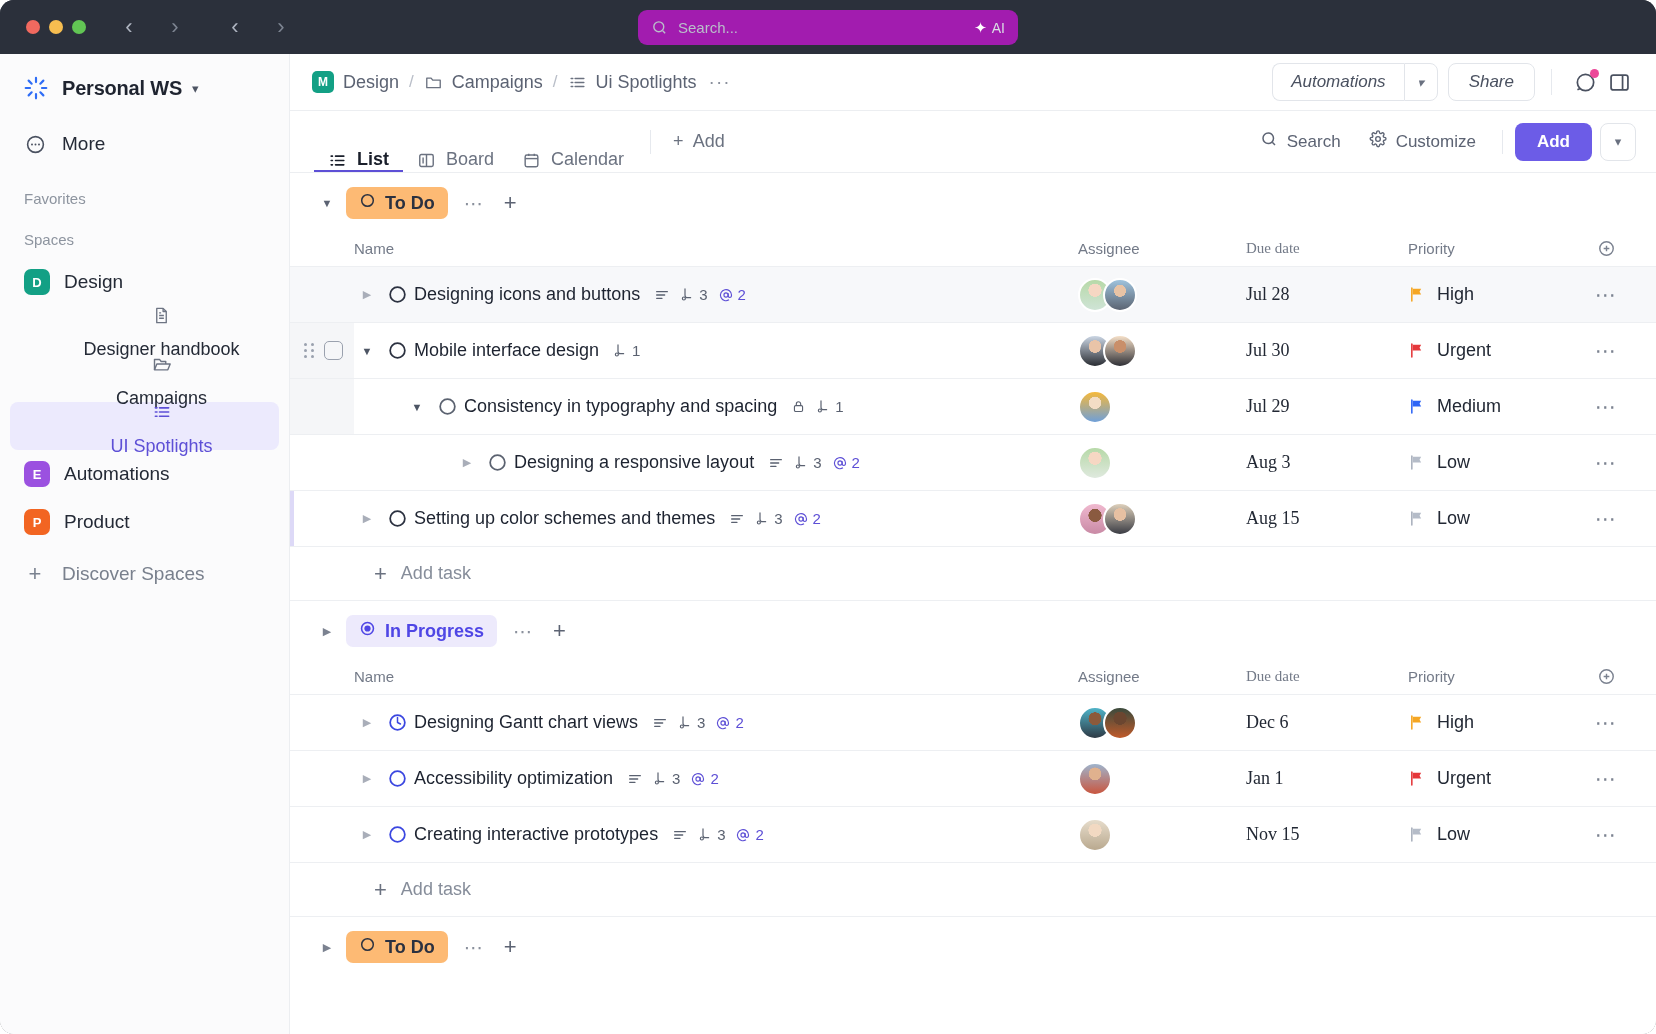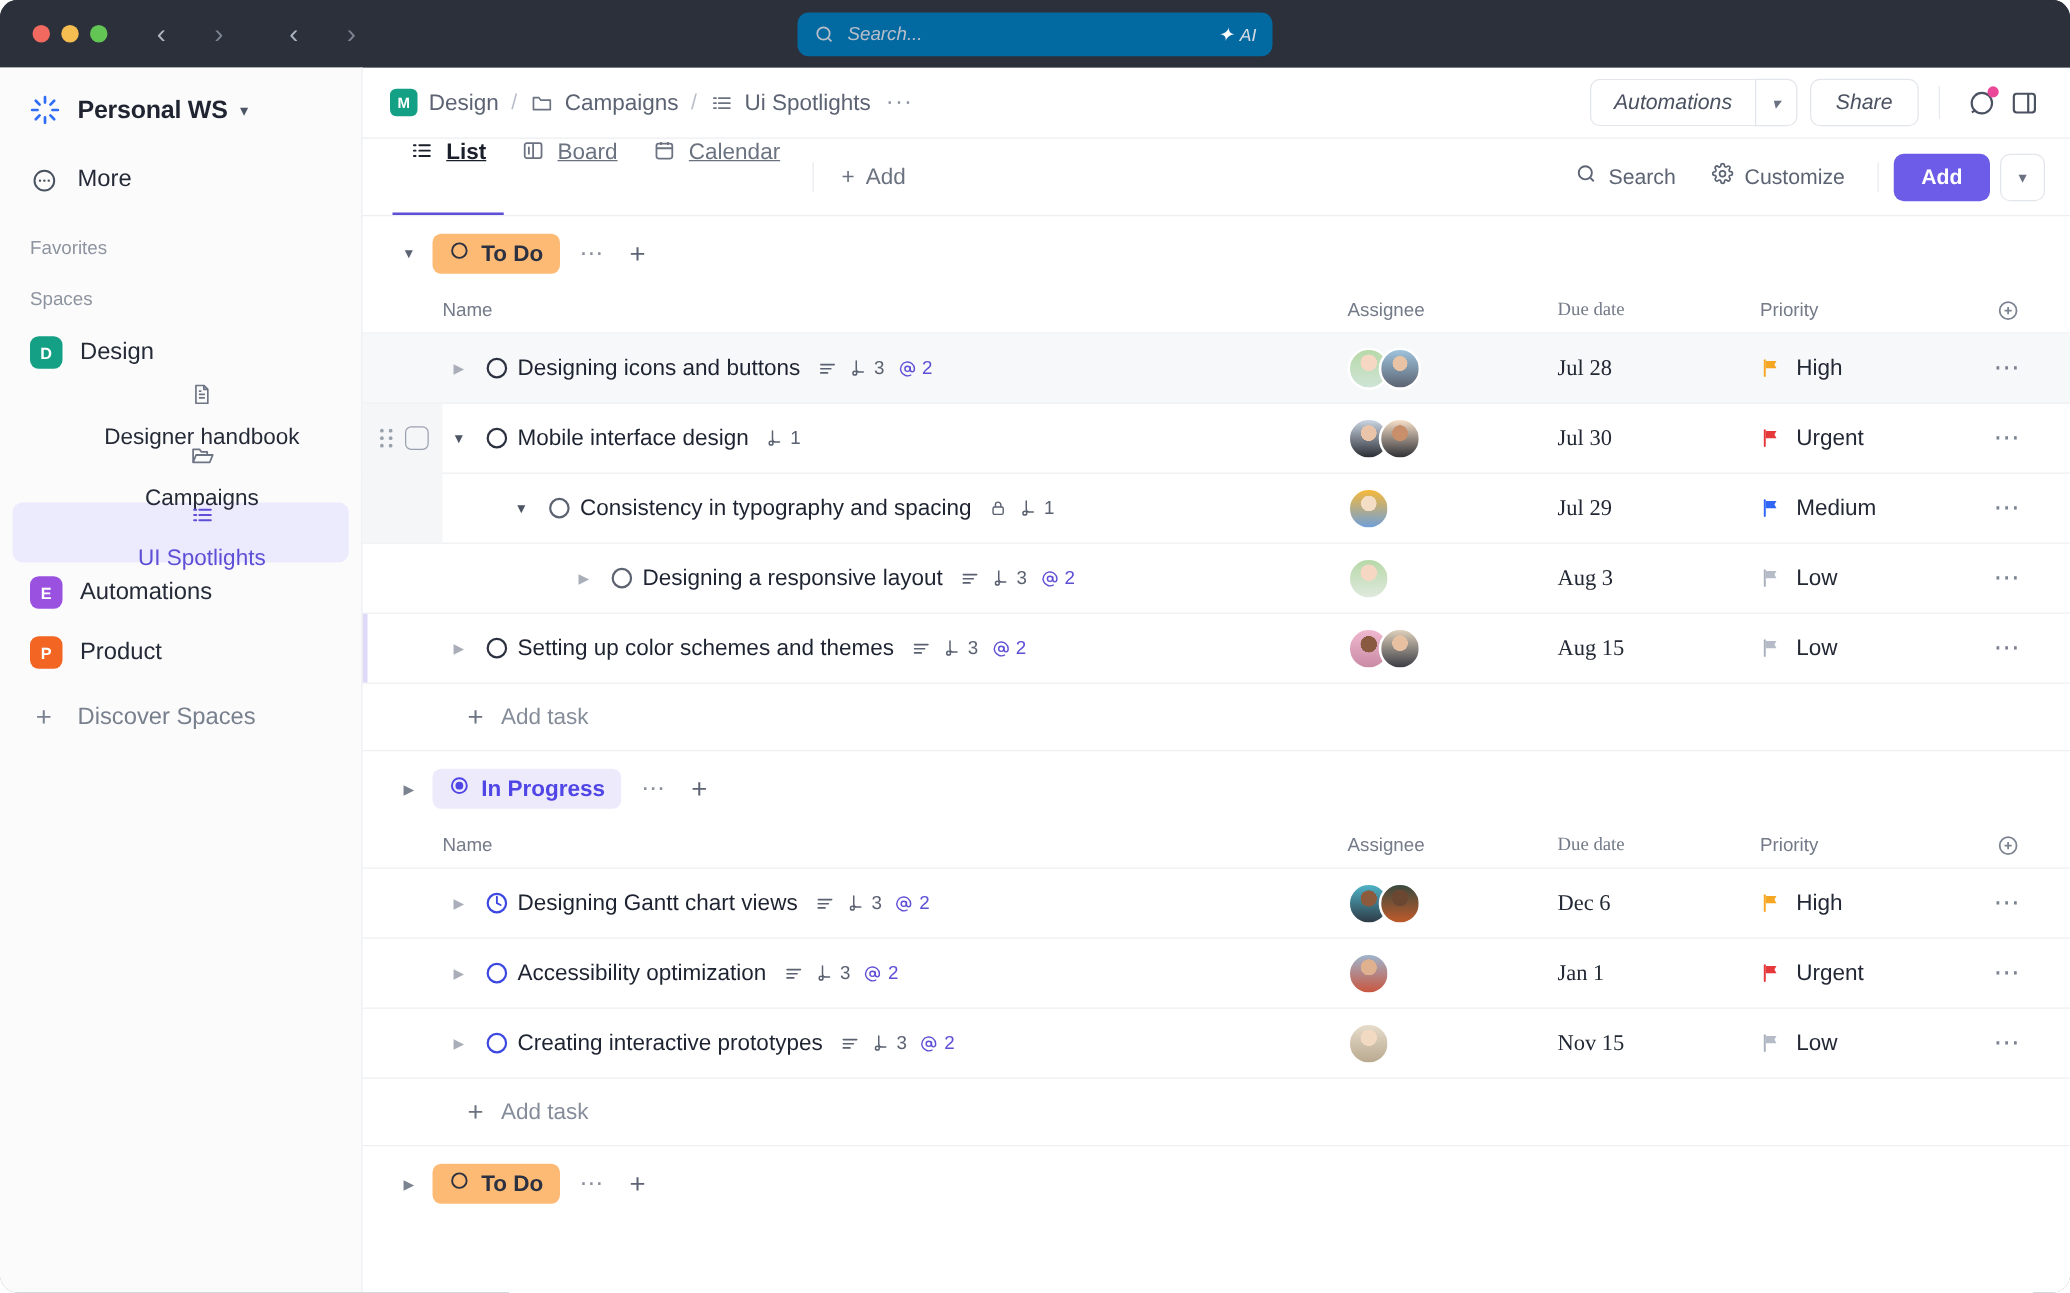--- a/index.html
+++ b/index.html
@@ -36,25 +36,24 @@
   .chev {
     width: 30px; height: 30px;
     display: flex; align-items: center; justify-content: center;
     color: #aeb4c0; font-size: 22px; line-height: 1;
   }
   .chev.dim { color: #7d8491; }
   .searchwrap {
     position: absolute; left: 50%; transform: translateX(-50%);
     top: 10px;
     width: 380px; height: 35px;
-    background: #0369a1;
+    background: #a21caf;
     border-radius: 9px;
     display: flex; align-items: center;
     padding: 0 13px;
-    font-style: italic;
   }
   .searchwrap .si { color: #b9bfca; display: flex; margin-right: 10px; }
   .searchwrap .stext { color: #b9bfca; font-size: 15px; flex: 1; }
   .ai-chip { display: flex; align-items: center; gap: 5px; color: #d9dde4; font-size: 14px; }
   .ai-spark { color: #ffffff; font-size: 15px; }
 
   
   .body { display: flex; height: 980px; background: #fff; }
 
   
@@ -152,25 +151,24 @@
   .notif-dot { position: absolute; top: 4px; right: 3px; width: 9px; height: 9px; border-radius: 50%; background: #ec4899; }
 
   .viewbar {
     height: 62px; flex: 0 0 62px;
     display: flex; align-items: center;
     padding: 0 20px 0 24px;
     border-bottom: 1px solid #eceef1;
   }
   .views { display: flex; align-items: center; height: 100%; }
   .view-tab {
-    display: flex; align-items: flex-start; gap: 10px;
+    display: flex; align-items: flex-end; gap: 10px;
     height: 100%; padding: 0 14px;
     font-size: 18px; color: #6b7280;
     border-bottom: 2.5px solid transparent;
-    text-decoration: underline;
   }
   .view-tab .vi { display: flex; color: #6b7280; }
   .view-tab.active { color: #1a1f2b; font-weight: 700; border-bottom-color: #5d4fd6; }
   .view-tab.active .vi { color: #1a1f2b; }
   .vsep { width: 1px; height: 24px; background: #e6e9ee; margin: 0 12px; }
   .addview { display: flex; align-items: center; gap: 9px; font-size: 18px; color: #6b7280; padding: 0 10px; }
   .viewbar-right { margin-left: auto; display: flex; align-items: center; gap: 0; }
   .tool { display: flex; align-items: center; gap: 9px; font-size: 17px; color: #5c6373; padding: 0 14px; }
   .addbtn {
     background: #6c5ce7; color: #fff; font-size: 17px; font-weight: 600;

